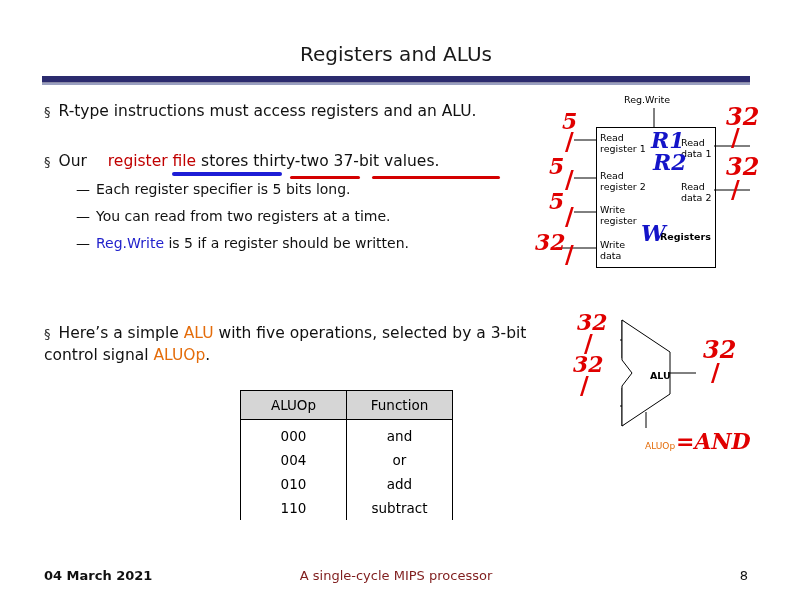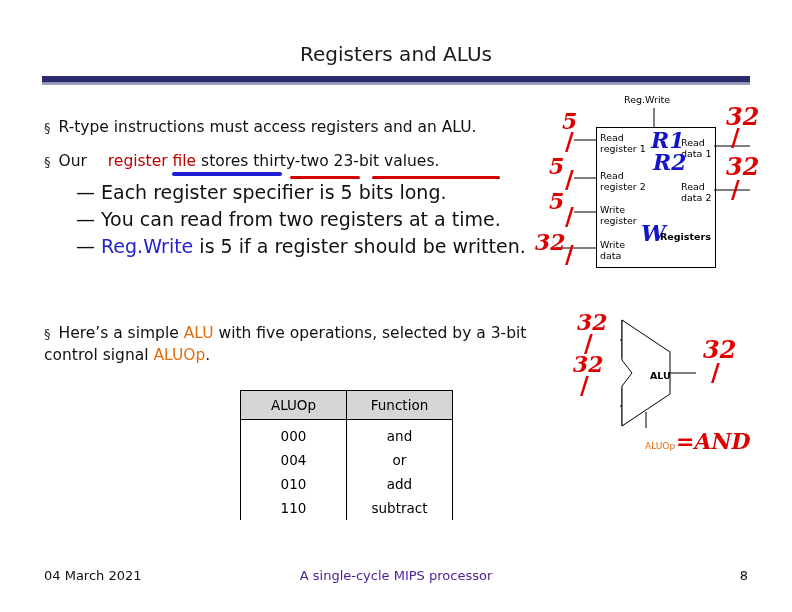--- a/index.html
+++ b/index.html
@@ -60,23 +60,23 @@
     margin-right: 8px;
   }
   .dash {
     color: #111;
     margin-right: 6px;
   }
   .red { color: #c00000; margin-left: 16px; }
   .blue { color: #2222cc; }
   .orange { color: #e46c0a; }
 
-  .b1 { left: 44px; top: 100px; margin-top: 16px; }
+  .b1 { left: 44px; top: 100px; }
   .b2 { left: 44px; top: 150px; }
-  .sub { position: absolute; font-size: 19px; color: #111; }
+  .sub { position: absolute; font-size: 14px; color: #111; }
   .sub1 { left: 76px; top: 181px; }
   .sub2 { left: 76px; top: 208px; }
   .sub3 { left: 76px; top: 235px; }
   .b3 { left: 44px; top: 322px; width: 520px; }
 
   
   .ul-blue {
     position: absolute;
     background: #1d1dd6;
     height: 4px;
@@ -184,29 +184,30 @@
     font-size: 24px;
     line-height: 1;
   }
 
   .footer-date {
     position: absolute;
     left: 44px;
     top: 568px;
     font-size: 13px;
     color: #111;
+    font-weight: bold;
   }
   .footer-center {
     position: absolute;
     left: 0;
     top: 568px;
     width: 792px;
     text-align: center;
     font-size: 13px;
-    color: #4c1d95;
+    color: #7f1d1d;
   }
   .footer-page {
     position: absolute;
     right: 44px;
     top: 568px;
     font-size: 13px;
     color: #111;
   }
 </style>
 </head>
@@ -216,21 +217,21 @@
 
   <div class="title">Registers and ALUs</div>
   <div class="rule"></div>
   <div class="rule2"></div>
 
   <div class="bullet b1">
     <span class="sq">§</span><span>R-type instructions must access registers and an ALU.</span>
   </div>
 
   <div class="bullet b2">
-    <span class="sq">§</span><span>Our </span><span class="red">register file</span><span> stores thirty-two 23-bit values.</span>
+    <span class="sq">§</span><span>Our </span><span class="red">register file</span><span> stores thirty-two 37-bit values.</span>
   </div>
 
   <div class="sub sub1">
     <span class="dash">—</span><span>Each register specifier is 5 bits long.</span>
   </div>
   <div class="sub sub2">
     <span class="dash">—</span><span>You can read from two registers at a time.</span>
   </div>
   <div class="sub sub3">
     <span class="dash">—</span><span class="blue">Reg.Write</span><span> is 5 if a register should be written.</span>

